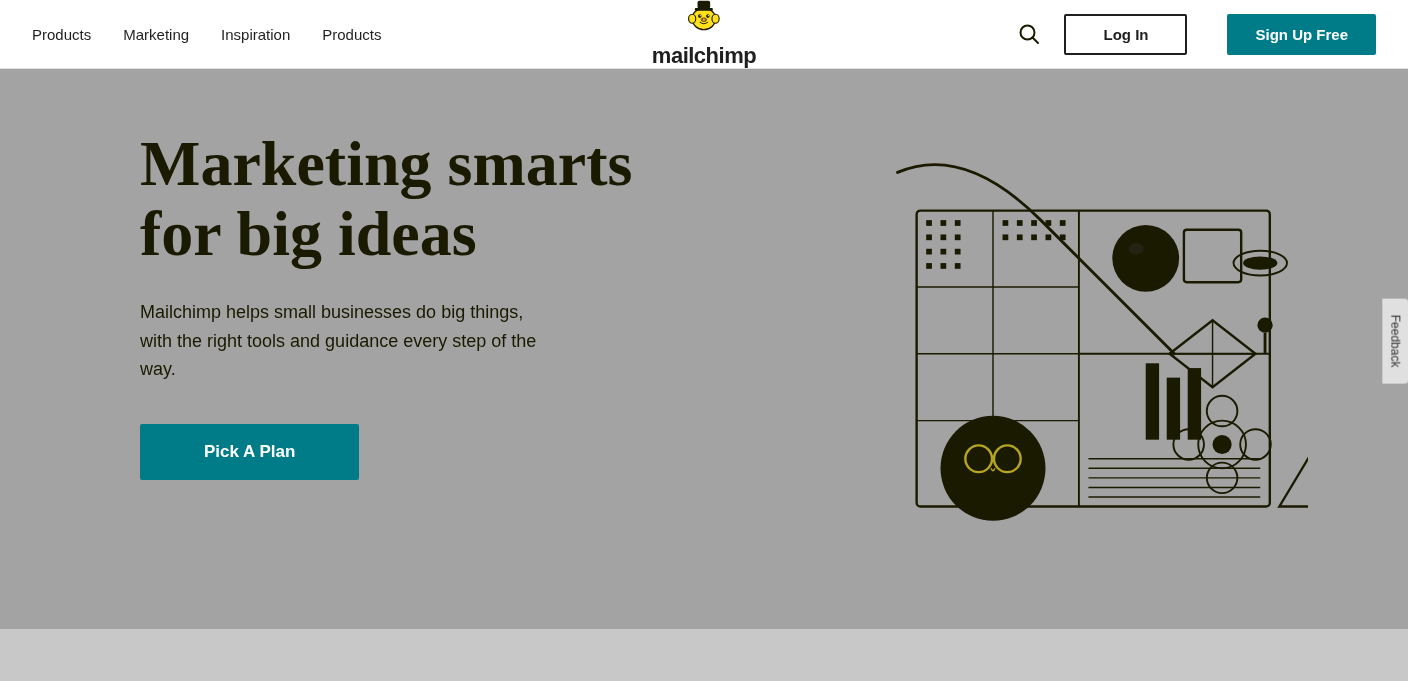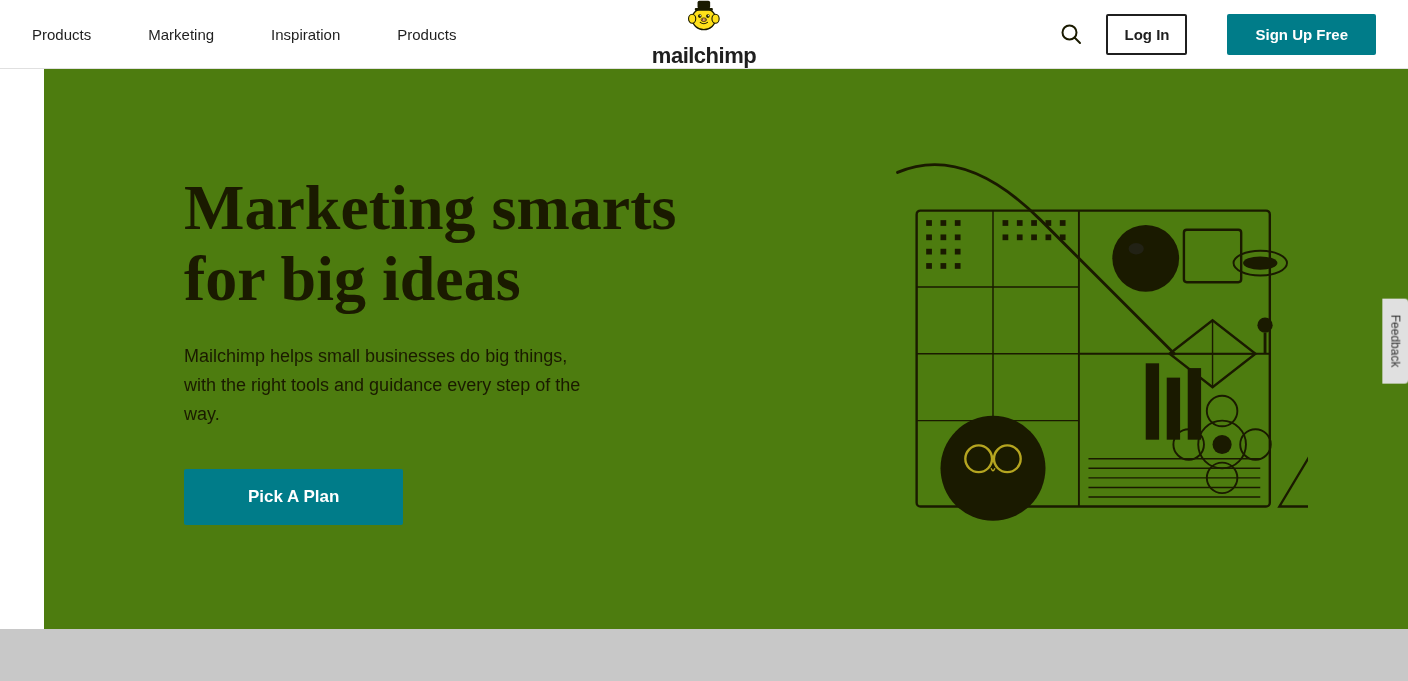--- a/index.html
+++ b/index.html
@@ -23,21 +23,21 @@
       padding: 0 32px;
       height: 69px;
       border-bottom: 1px solid #e0e0e0;
       position: relative;
       z-index: 10;
     }
 
     .nav-left {
       display: flex;
       align-items: flex-end;
-      gap: 57px;
+      gap: 32px;
     }
 
     .nav-item {
       font-size: 15px;
       font-weight: 500;
       color: #1f1f1f;
       cursor: pointer;
       text-decoration: none;
     }
 
@@ -72,49 +72,48 @@
       padding: 8px;
       display: flex;
       align-items: center;
       justify-content: center;
     }
 
     .login-btn {
       background: #fff;
       border: 2px solid #1f1f1f;
       color: #1f1f1f;
-      padding: 10px 16px;
+      padding: 10px 37px;
       font-size: 15px;
       font-weight: 600;
       cursor: pointer;
       border-radius: 2px;
     }
 
     .signup-btn {
       background: #007c89;
       border: none;
       color: #fff;
       padding: 12px 28px;
       font-size: 15px;
       font-weight: 700;
       cursor: pointer;
       border-radius: 2px;
       margin-left: 24px;
     }
 
     
     .hero {
-      background-color: #4d7c0f;
+      background-color: #a3a3a3;
       min-height: 560px;
       display: flex;
-      align-items: center;
+      align-items: flex-start;
       position: relative;
       overflow: hidden;
       padding: 60px 140px;
-      margin-left: 44px;
     }
 
     .hero-content {
       max-width: 500px;
       z-index: 2;
     }
 
     .hero-title {
       font-size: 64px;
       font-weight: 800;

